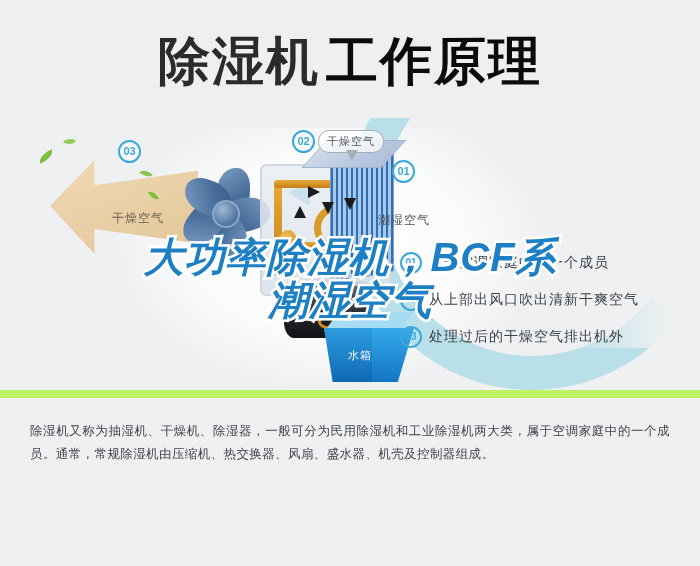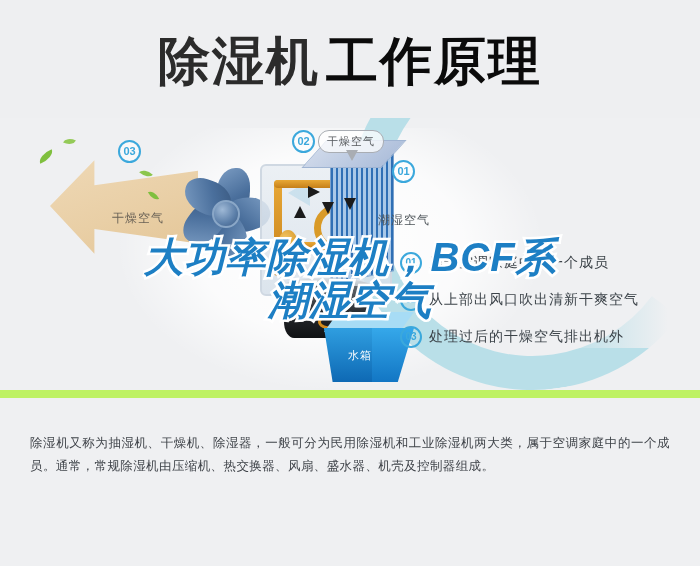--- a/index.html
+++ b/index.html
@@ -353,21 +353,21 @@
   
   #copy {
     position: absolute;
     left: 0; top: 398px;
     width: 700px; height: 168px;
     background: #eff0f2;
     padding: 18px 30px 0 30px;
     box-sizing: border-box;
   }
   #copy p {
-    margin: 16px 0 14px 0;
+    margin: 4px 0 14px 0;
     font-size: 12.5px;
     line-height: 23px;
     color: #3f4349;
     letter-spacing: 0.4px;
     text-align: justify;
   }
 </style>
 </head>
 <body>
 

